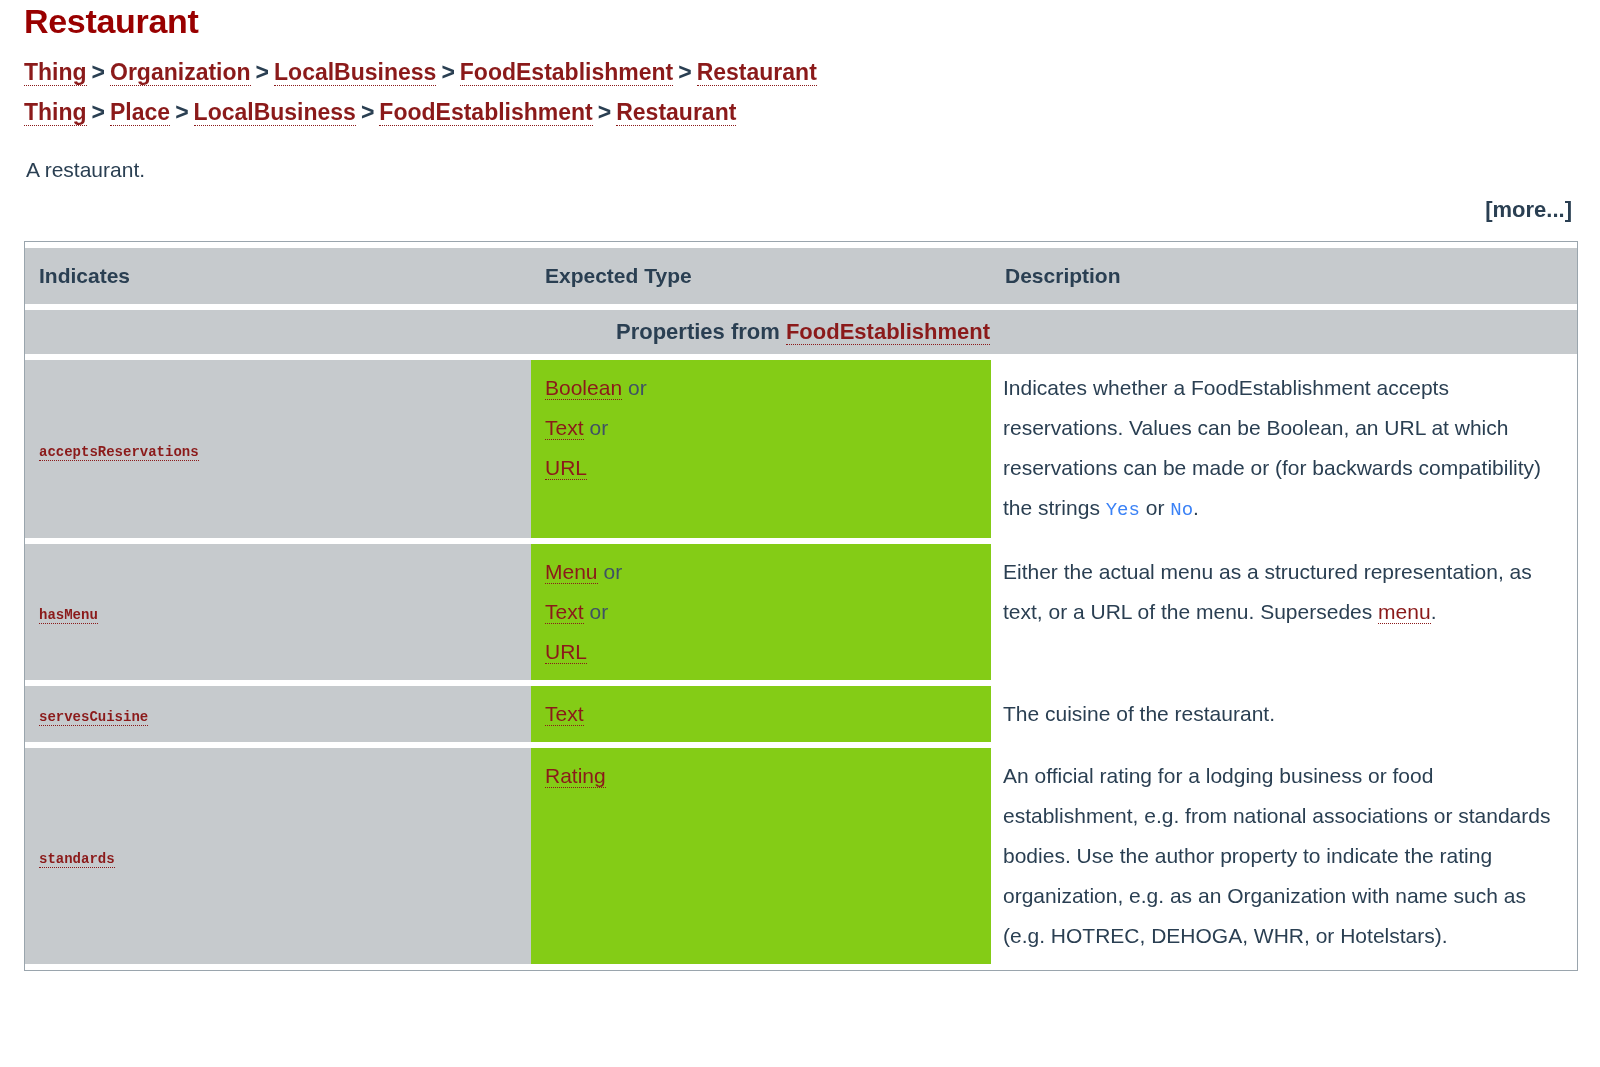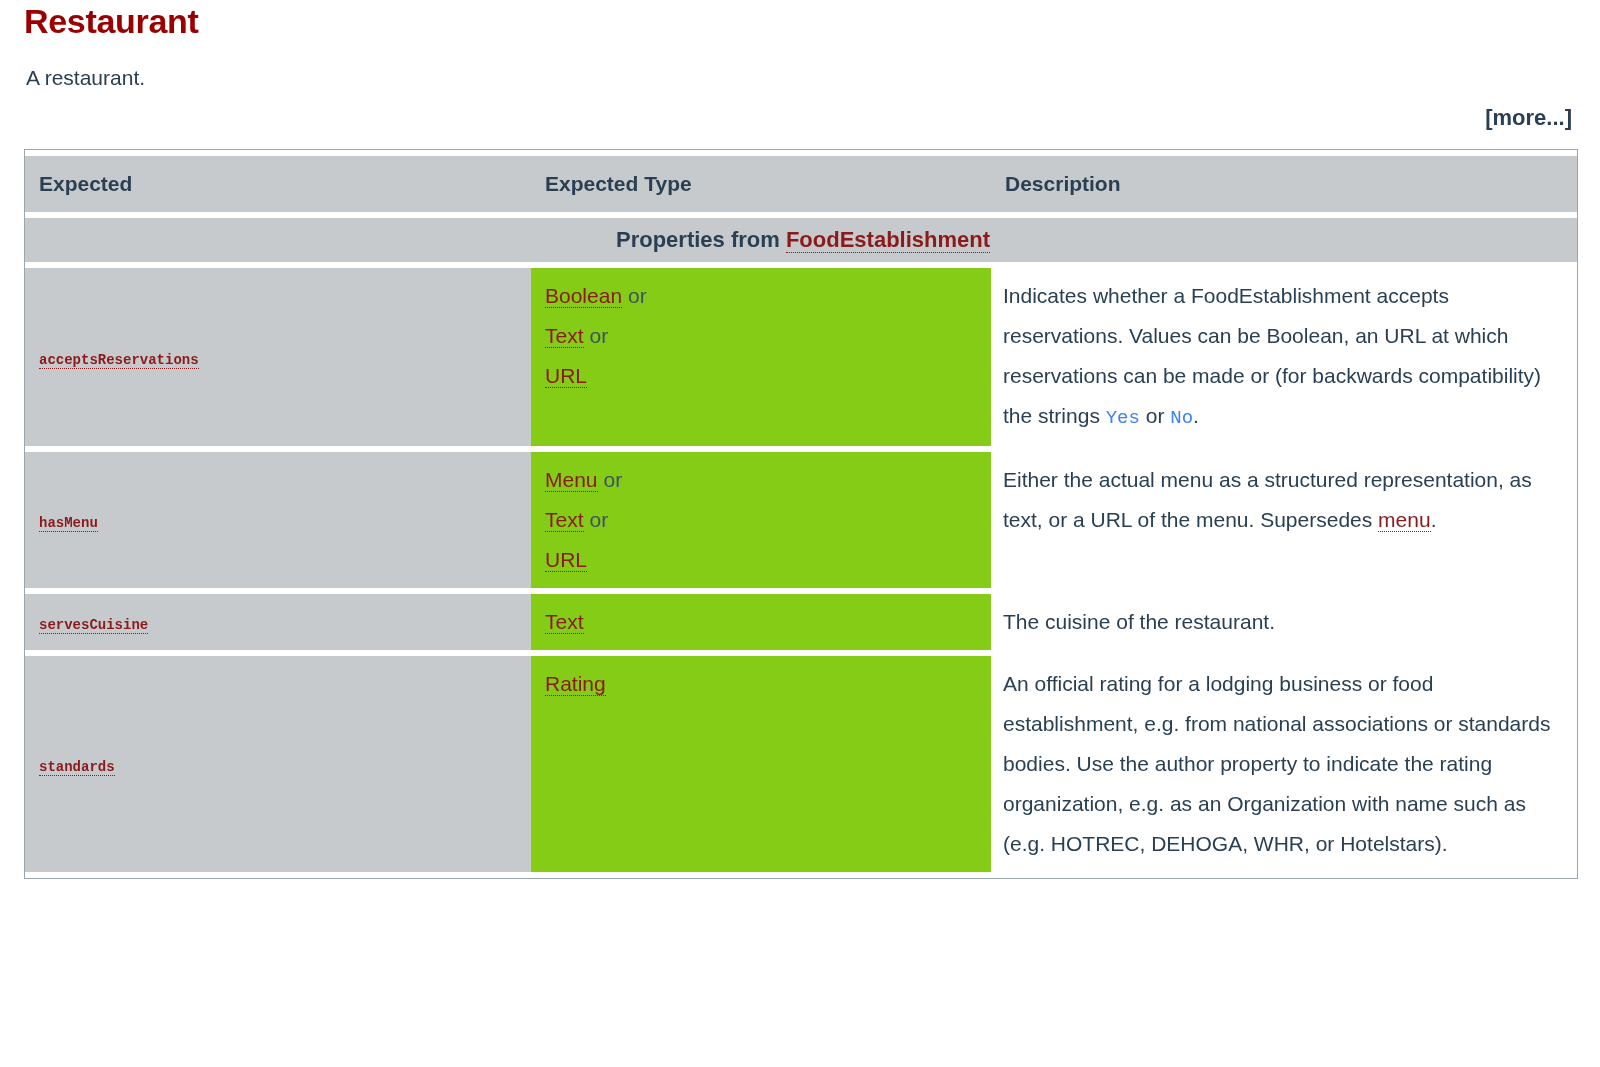--- a/index.html
+++ b/index.html
@@ -167,37 +167,39 @@
   }
 </style>
 </head>
 <body>
 
 <div class="page">
 
   <h1 class="page-title">Restaurant</h1>
 
   <div id="breadcrumb-container">
+      <div class="breadcrumb"><a class="tlink" href="#">Thing</a><span class="sep">&gt;</span><a class="tlink" href="#">Organization</a><span class="sep">&gt;</span><a class="tlink" href="#">LocalBusiness</a><span class="sep">&gt;</span><a class="tlink" href="#">FoodEstablishment</a><span class="sep">&gt;</span><a class="tlink" href="#">Restaurant</a></div>
+      <div class="breadcrumb"><a class="tlink" href="#">Thing</a><span class="sep">&gt;</span><a class="tlink" href="#">Place</a><span class="sep">&gt;</span><a class="tlink" href="#">LocalBusiness</a><span class="sep">&gt;</span><a class="tlink" href="#">FoodEstablishment</a><span class="sep">&gt;</span><a class="tlink" href="#">Restaurant</a></div>
     </div>
 
   <p class="lead">A restaurant.</p>
 
   <div class="more-row">
     <a class="more-link" href="#">[more...]</a>
   </div>
 
   <table class="definition-table">
     <colgroup>
       <col class="c-prop">
       <col class="c-type">
       <col class="c-desc">
     </colgroup>
     <thead>
       <tr>
-        <th>Expected</th>
+        <th>Indicates</th>
         <th>Expected Type</th>
         <th>Description</th>
       </tr>
     </thead>
     <tbody id="table-body">
         <tr class="supertype-row">
           <td colspan="3"><span>Properties from </span><a class="tlink" href="#">FoodEstablishment</a></td>
         </tr>
         <tr>
           <td class="prop-cell"><a class="prop-name" href="#">acceptsReservations</a></td>

